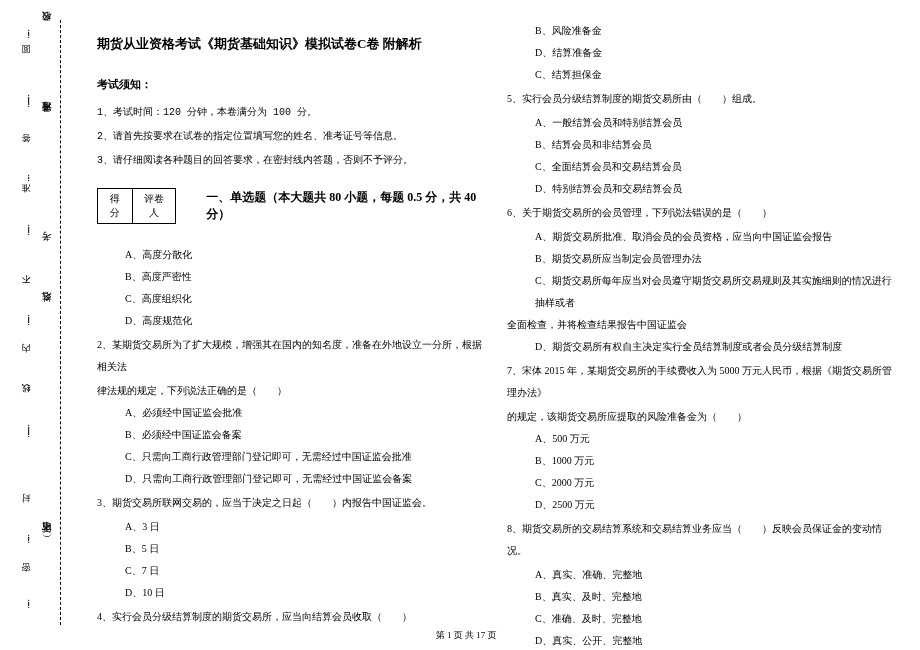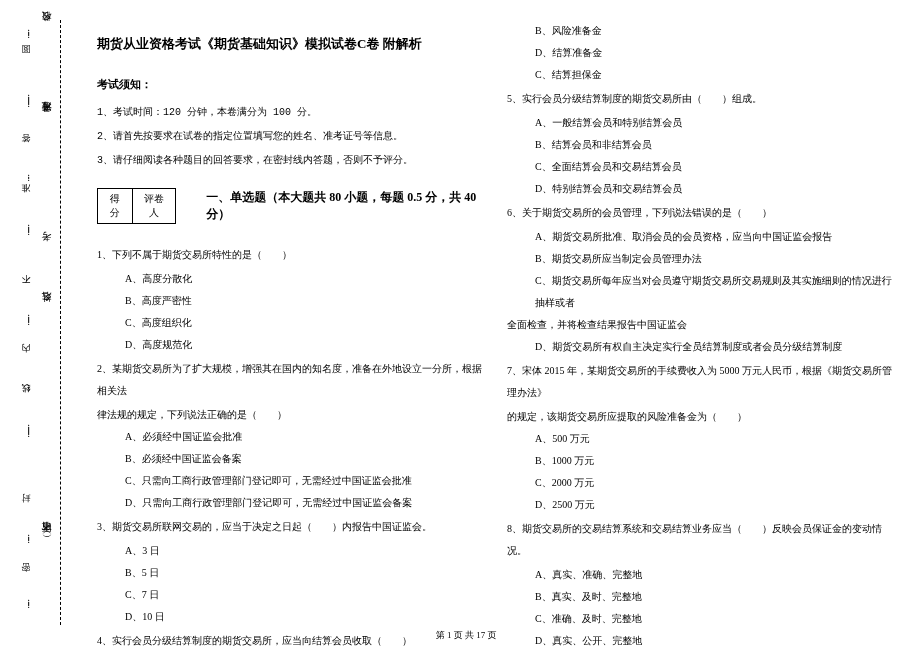--- a/index.html
+++ b/index.html
@@ -179,21 +179,20 @@
 
       <div class="section-row">
         <div class="score-box">
           <div class="score-cell">得分</div>
           <div class="score-cell">评卷人</div>
         </div>
         <span class="section-title">一、单选题（本大题共 80 小题，每题 0.5 分，共 40 分）</span>
       </div>
 
       <div class="question">
-        <div class="q-stem">1、下列不属于期货交易所特性的是（　　）</div>
         <div class="q-opt">A、高度分散化</div>
         <div class="q-opt">B、高度严密性</div>
         <div class="q-opt">C、高度组织化</div>
         <div class="q-opt">D、高度规范化</div>
       </div>
 
       <div class="question">
         <div class="q-stem">2、某期货交易所为了扩大规模，增强其在国内的知名度，准备在外地设立一分所，根据相关法</div>
         <div class="q-cont">律法规的规定，下列说法正确的是（　　）</div>
         <div class="q-opt">A、必须经中国证监会批准</div>

